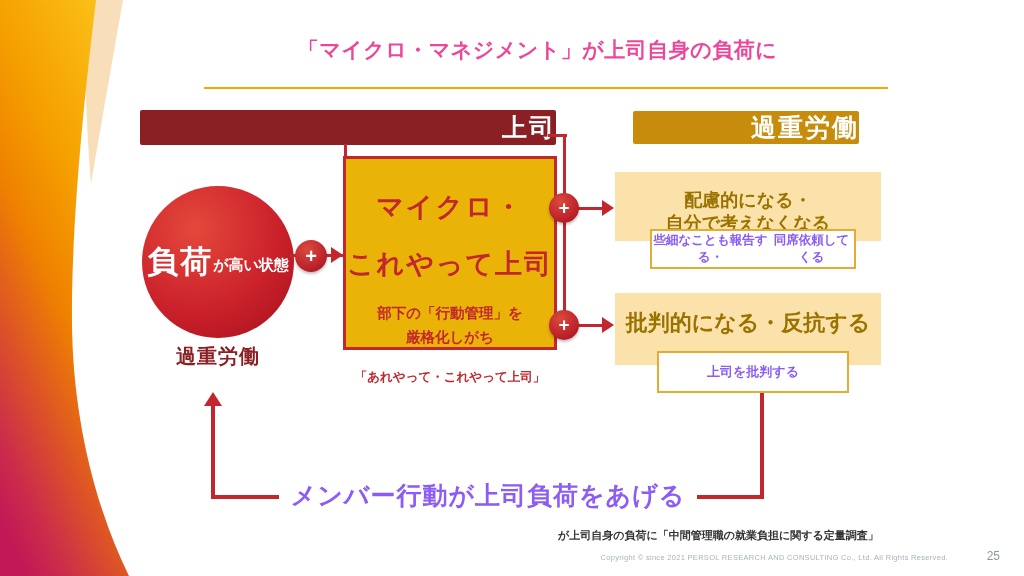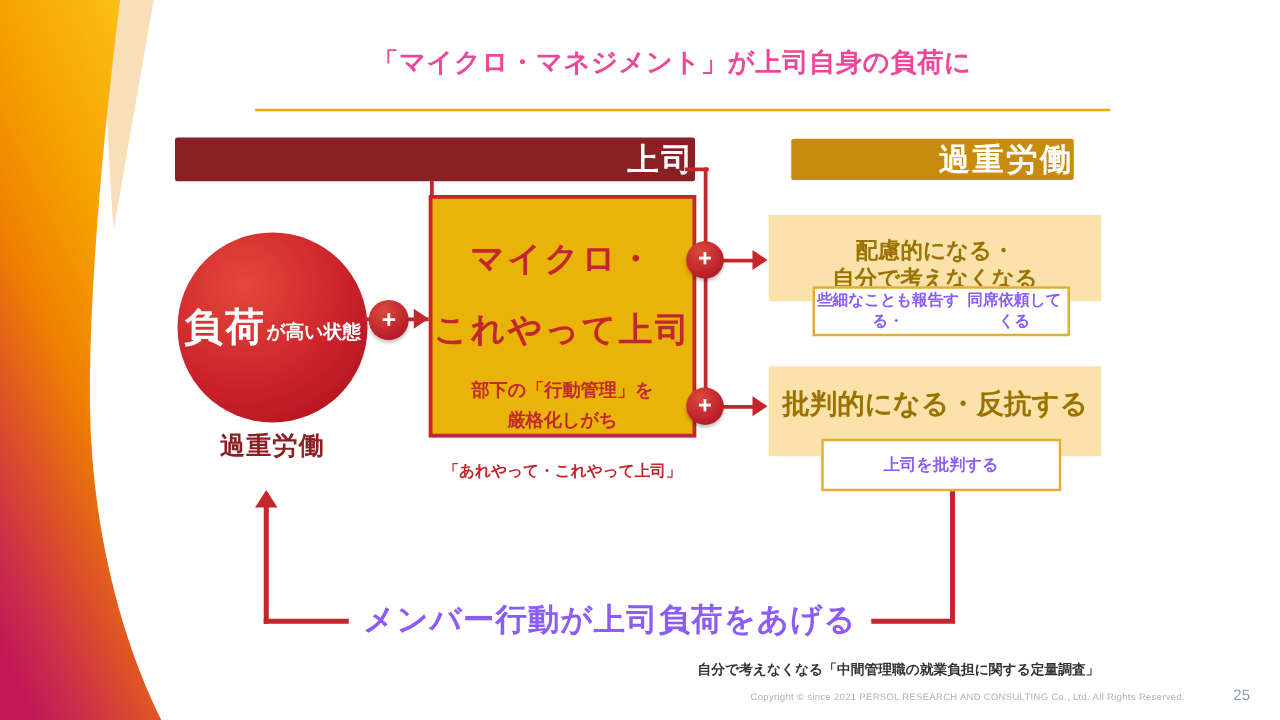--- a/index.html
+++ b/index.html
@@ -200,17 +200,17 @@
   </div>
 
   <div class="arrow-up" style="left:204px; top:392px;"></div>
   <div class="link-line" style="left:211px; top:404px; width:4px; height:95px;"></div>
   <div class="link-line" style="left:211px; top:495px; width:553px; height:4px;"></div>
   <div class="link-line" style="left:760px; top:393px; width:4px; height:104px;"></div>
   <div class="loop-label">
     <span>メンバー行動が上司負荷をあげる</span>
   </div>
 
-  <div class="source">自分で考えなくなる「中間管理職の就業負担に関する定量調査」</div>
+  <div class="source">が上司自身の負荷に「中間管理職の就業負担に関する定量調査」</div>
   <div class="copyright">Copyright © since 2021  PERSOL  RESEARCH AND CONSULTING Co., Ltd. All Rights Reserved.</div>
   <div class="page-num">25</div>
 
 </div>
 
 </body></html>

